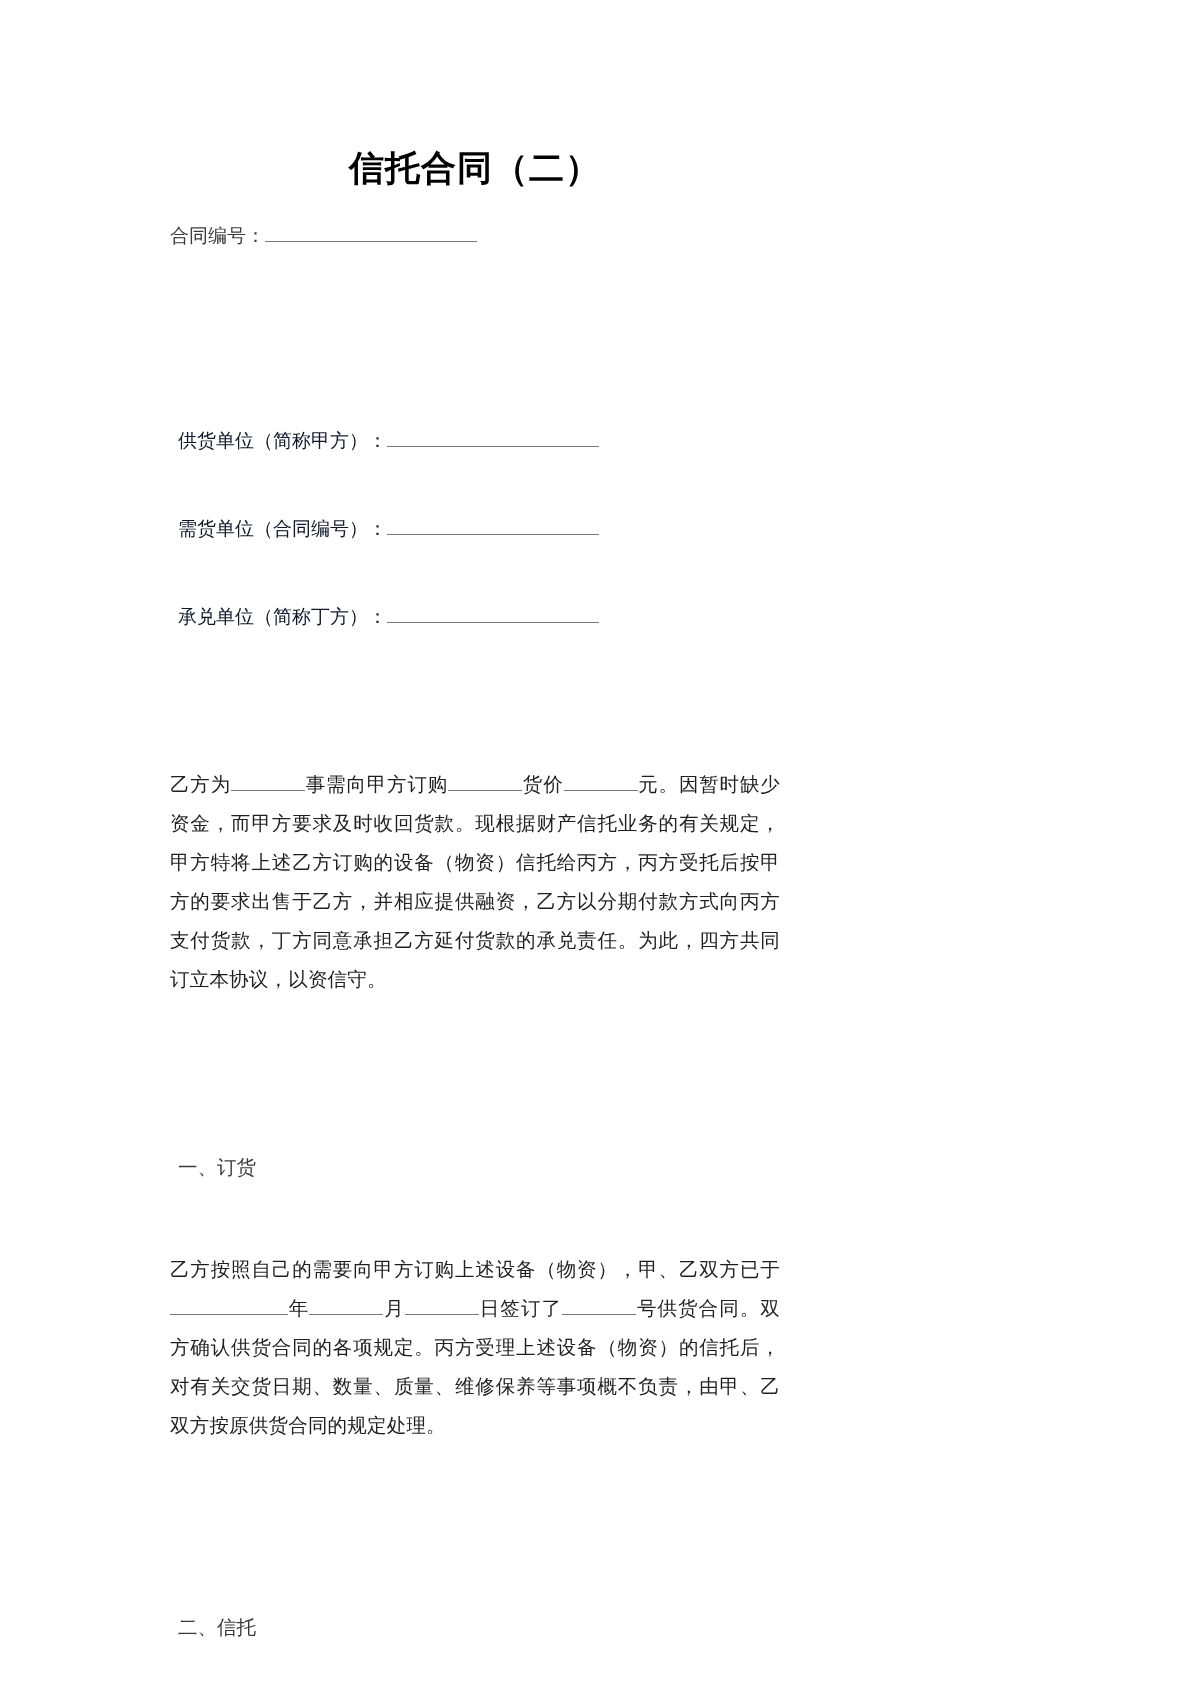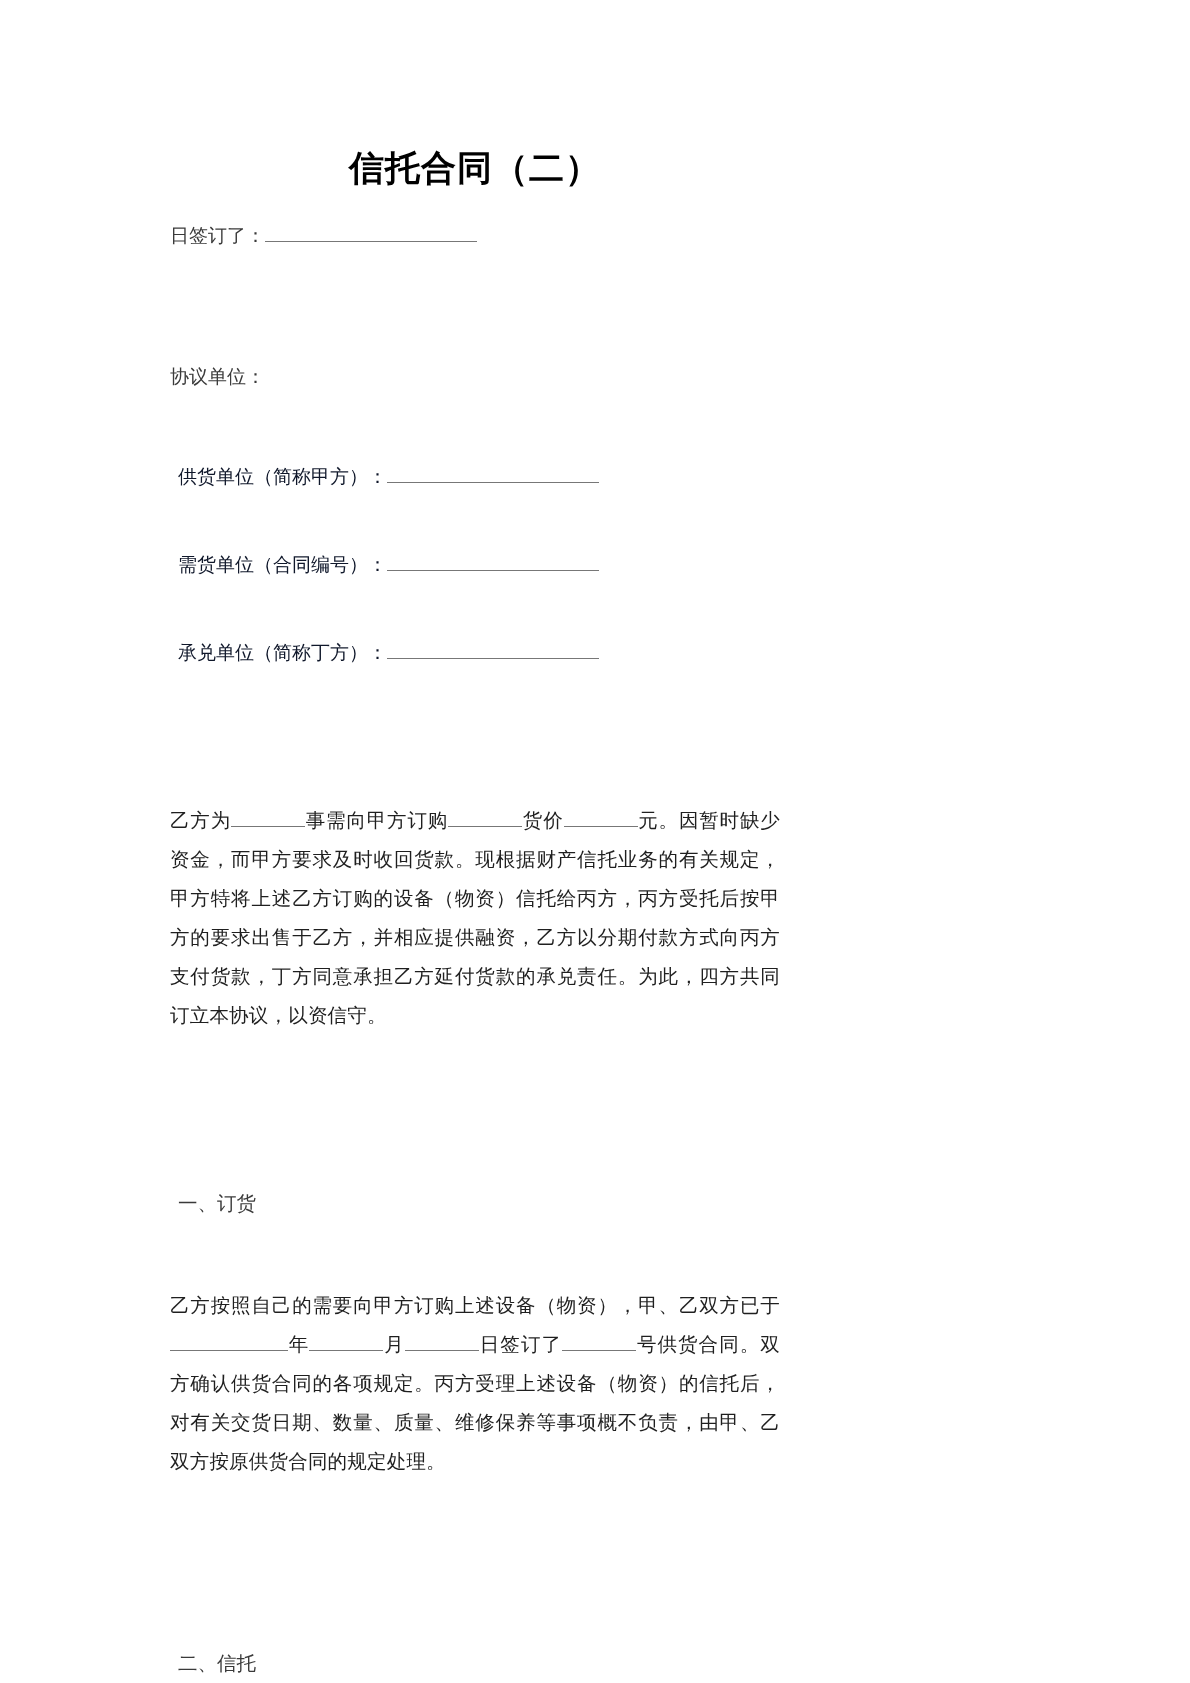--- a/index.html
+++ b/index.html
@@ -82,26 +82,25 @@
   }
 </style>
 </head>
 <body>
 
 <div class="page">
 
   <h1 class="doc-title">信托合同（二）</h1>
 
   <p class="contract-no">
-    <span>日签订了：</span><span class="blank blank-l"></span>
+    <span>合同编号：</span><span class="blank blank-l"></span>
   </p>
 
   <div class="spacer-xl"></div>
 
-  <p class="agreement-label">协议单位：</p>
 
   <div class="spacer-m"></div>
 
   <div class="party-block">
     <p class="party-line">
       <span>供货单位（简称甲方）：</span><span class="blank blank-l"></span>
     </p>
     <p class="party-line">
       <span>需货单位（合同编号）：</span><span class="blank blank-l"></span>
     </p>

